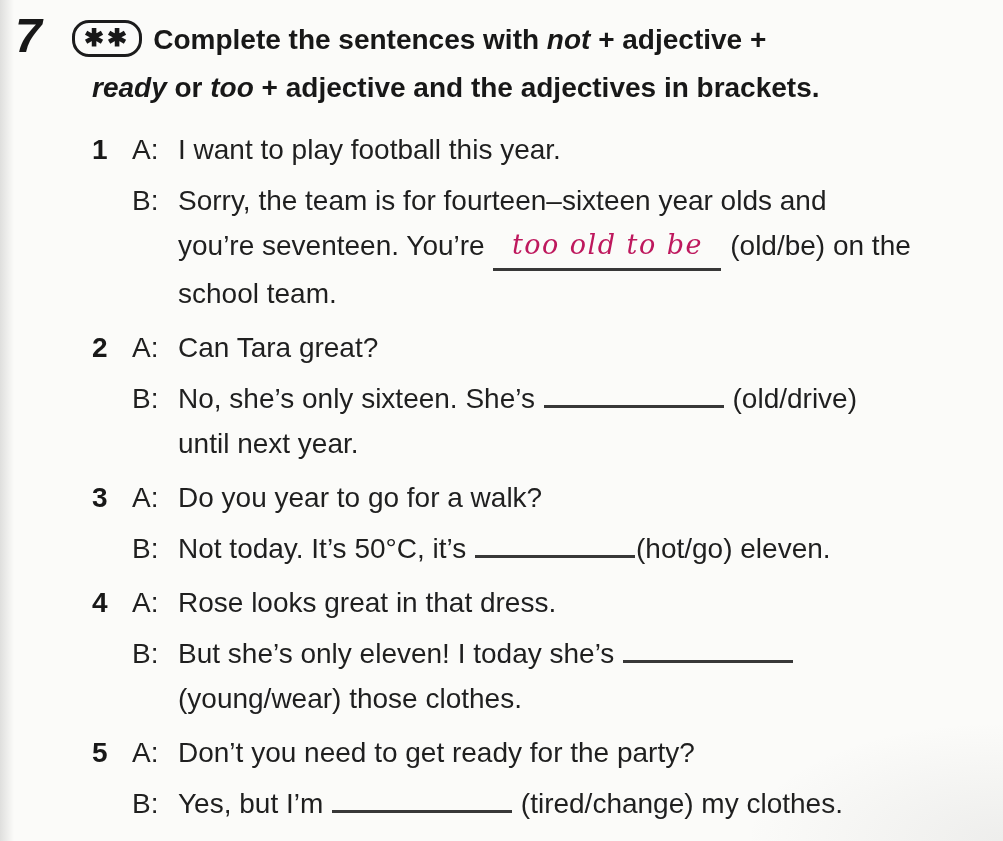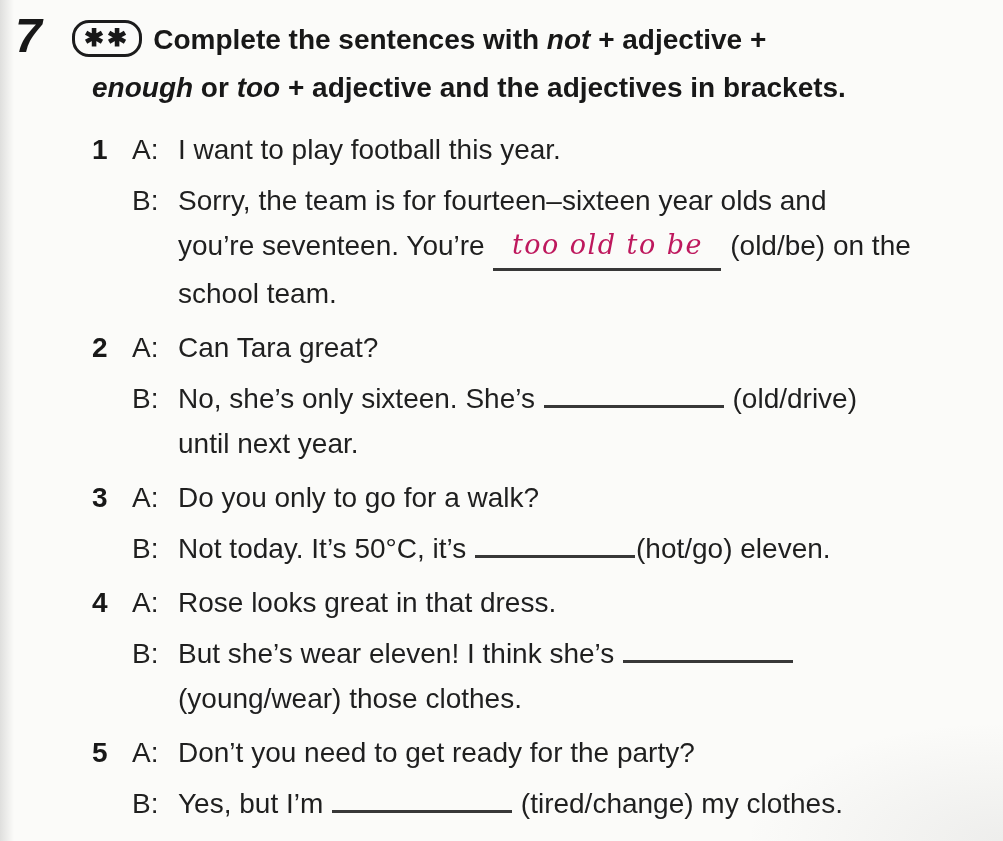--- a/index.html
+++ b/index.html
@@ -113,21 +113,21 @@
   }
 </style>
 </head>
 <body>
 
 <div class="page">
   <div class="exercise-number">7</div>
 
   <div class="content">
     <p class="instructions"><span class="stars-badge">✱✱</span><span><span class="">Complete the sentences with </span><span class="bi">not</span><span class=""> + adjective +
-</span><span class="bi">enough</span><span class=""> or </span><span class="bi">too</span><span class=""> + adjective and the adjectives in brackets.</span></span></p>
+</span><span class="bi">ready</span><span class=""> or </span><span class="bi">too</span><span class=""> + adjective and the adjectives in brackets.</span></span></p>
 
     <div class="items">
         <div class="item">
           <div class="item-number">1</div>
           <div class="turns">
             <div class="turn">
               <div class="speaker">A:</div>
               <div class="turn-line"><span class="">I want to play football this year.</span></div>
             </div>
             <div class="turn">
@@ -150,38 +150,38 @@
               <div class="turn-line"><span class="">No, she’s only sixteen. She’s </span><span class="blank" style="width: 180px;"></span><span class=""> (old/drive)
 until next year.</span></div>
             </div>
           </div>
         </div>
         <div class="item">
           <div class="item-number">3</div>
           <div class="turns">
             <div class="turn">
               <div class="speaker">A:</div>
-              <div class="turn-line"><span class="">Do you only to go for a walk?</span></div>
+              <div class="turn-line"><span class="">Do you year to go for a walk?</span></div>
             </div>
             <div class="turn">
               <div class="speaker">B:</div>
               <div class="turn-line"><span class="">Not today. It’s 50°C, it’s </span><span class="blank" style="width: 160px;"></span><span class="">(hot/go) eleven.</span></div>
             </div>
           </div>
         </div>
         <div class="item">
           <div class="item-number">4</div>
           <div class="turns">
             <div class="turn">
               <div class="speaker">A:</div>
               <div class="turn-line"><span class="">Rose looks great in that dress.</span></div>
             </div>
             <div class="turn">
               <div class="speaker">B:</div>
-              <div class="turn-line"><span class="">But she’s wear eleven! I think she’s </span><span class="blank" style="width: 170px;"></span><span class="">
+              <div class="turn-line"><span class="">But she’s only eleven! I today she’s </span><span class="blank" style="width: 170px;"></span><span class="">
 (young/wear) those clothes.</span></div>
             </div>
           </div>
         </div>
         <div class="item">
           <div class="item-number">5</div>
           <div class="turns">
             <div class="turn">
               <div class="speaker">A:</div>
               <div class="turn-line"><span class="">Don’t you need to get ready for the party?</span></div>

